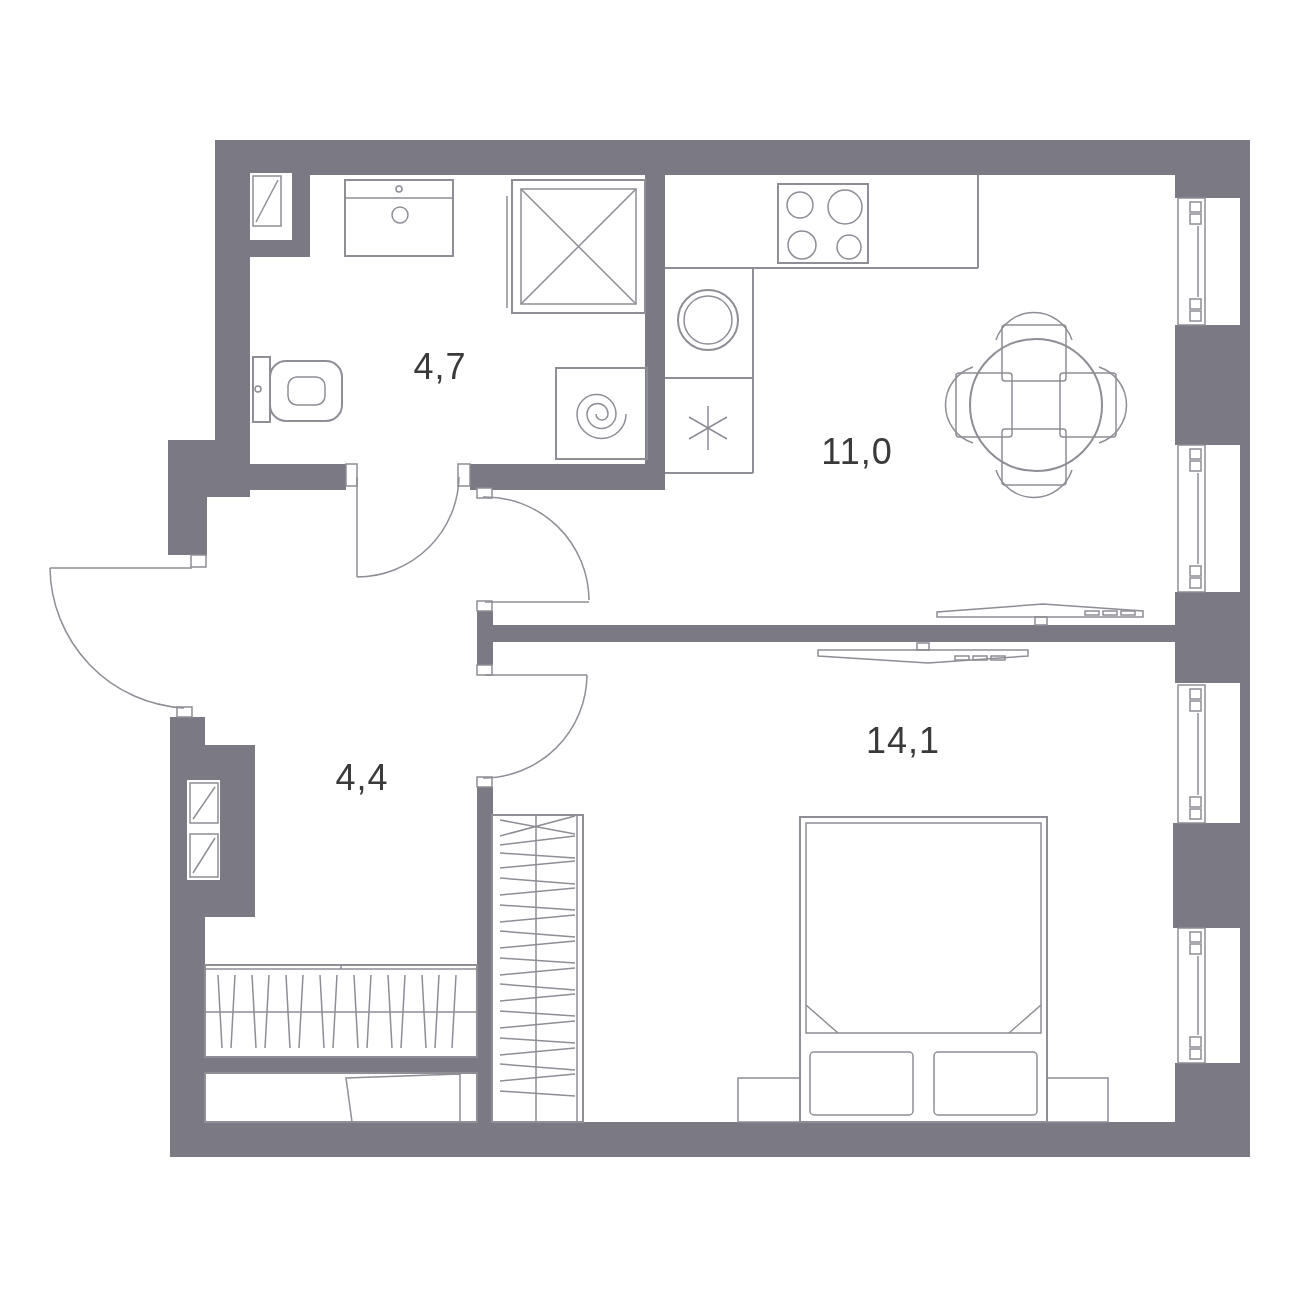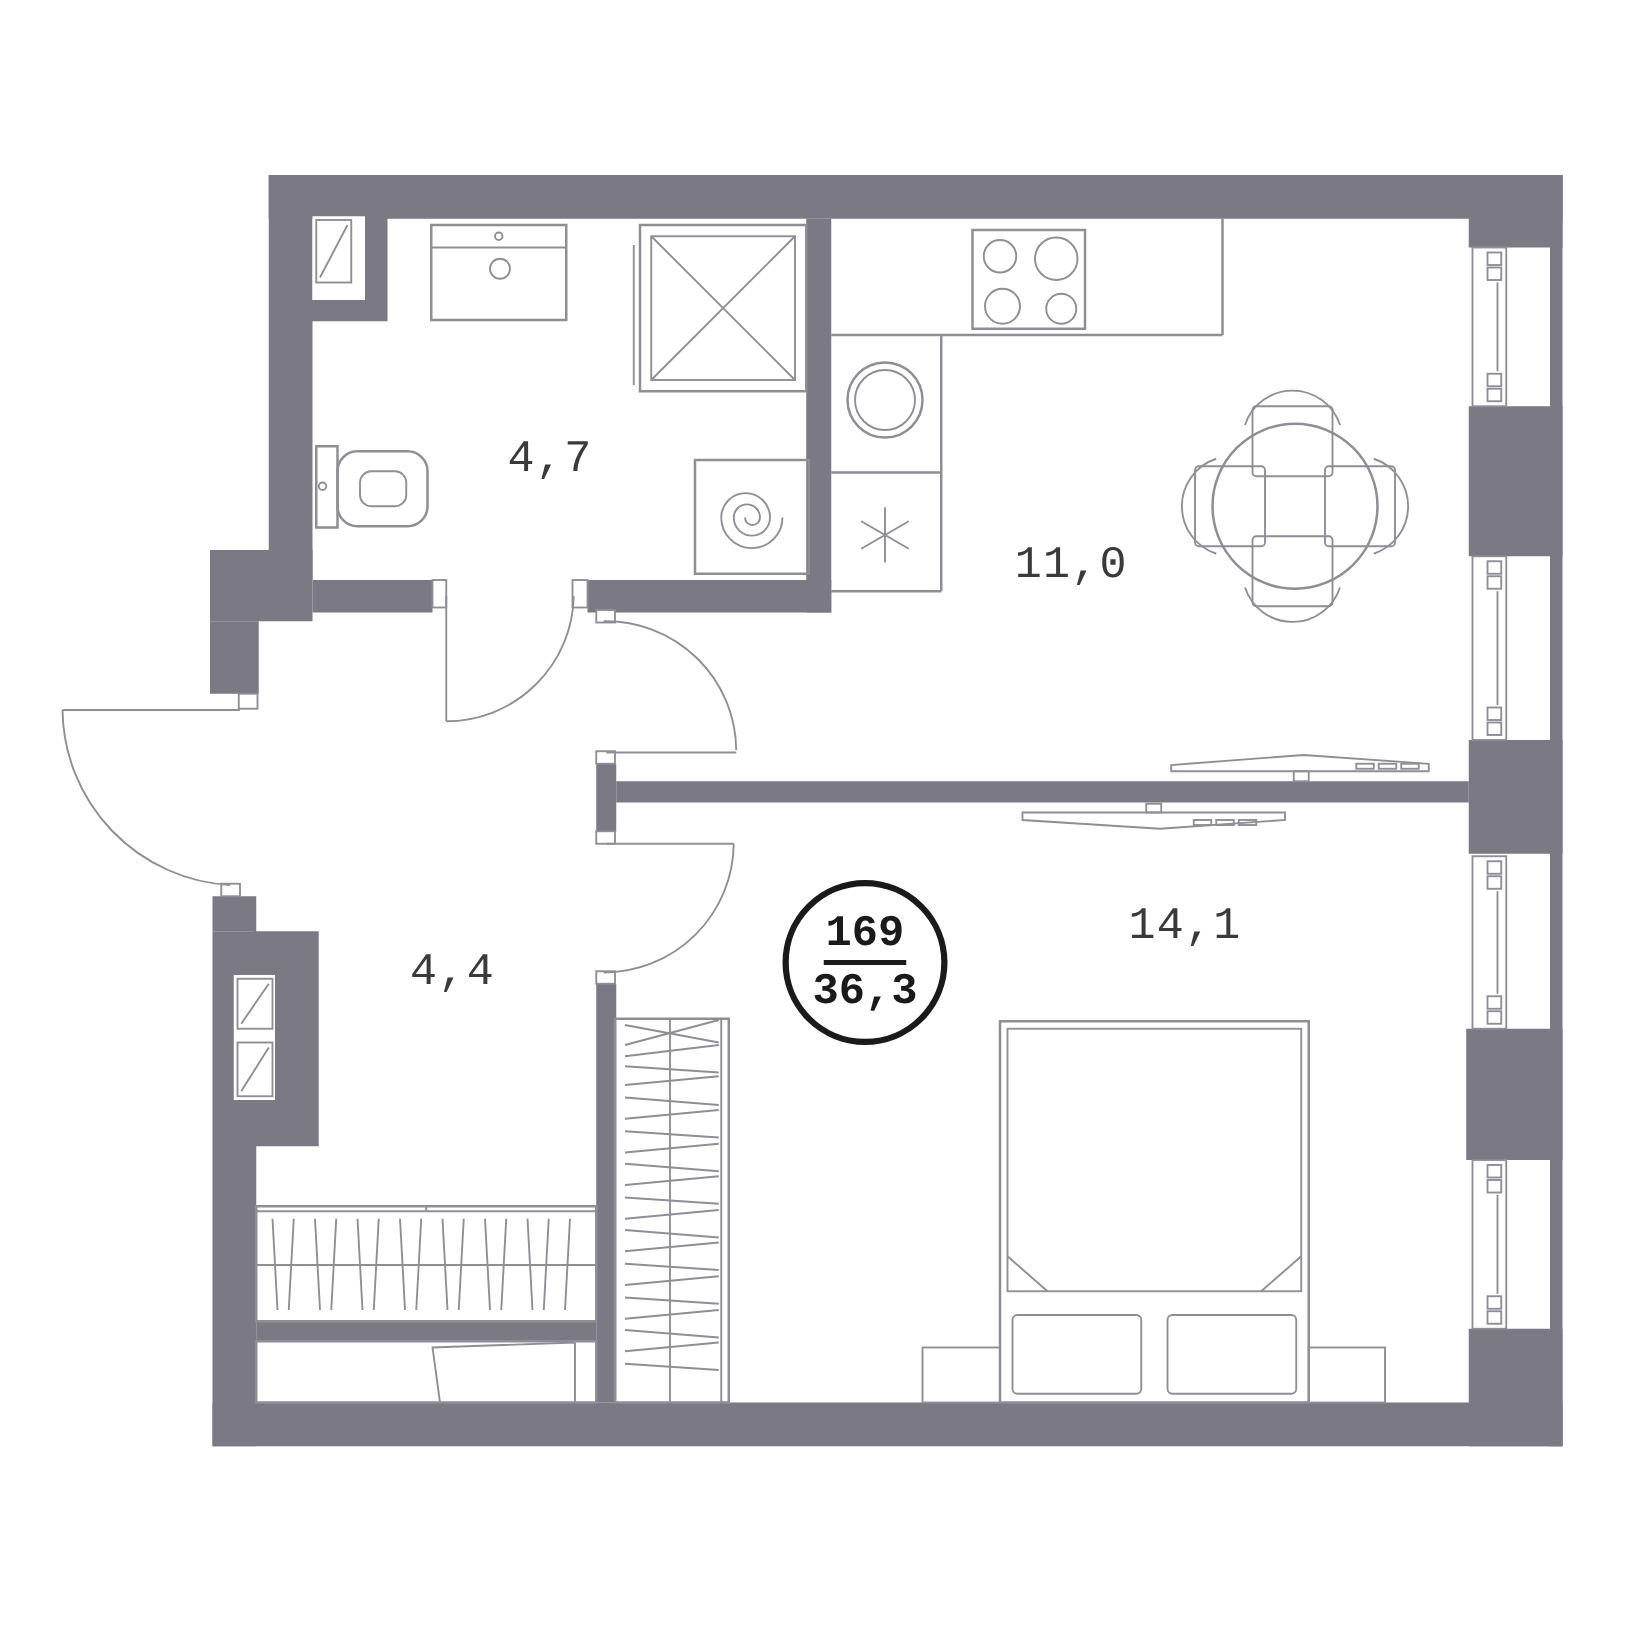--- a/index.html
+++ b/index.html
@@ -5,21 +5,21 @@
   :root{
     --wall:#7b7983;
     --furniture-line:#8f8d95;
     --label-text:#3a3a3a;
     --badge:#1a1a1a;
     --background:#ffffff;
   }
   html,body{margin:0;padding:0;background:var(--background);}
   .plan{
     position:relative;width:1300px;height:1300px;background:var(--background);
-    font-family:Liberation Mono, monospace;overflow:hidden;
+    font-family:Liberation Sans, sans-serif;overflow:hidden;
   }
   .plan svg{position:absolute;left:0;top:0;}
   
   .wall{fill:var(--wall);stroke:none;}
   .w{fill:#fff;stroke:none;}
   .ln{fill:none;stroke:var(--furniture-line);stroke-width:2;}
   .ln15{fill:none;stroke:var(--furniture-line);stroke-width:1.5;}
   .fr{fill:#fff;stroke:var(--furniture-line);stroke-width:1.5;}
   .dot{fill:none;stroke:var(--furniture-line);stroke-width:1.5;}
   
@@ -232,21 +232,16 @@
   <g>
     <rect class="ln" x="205" y="1073" width="272" height="49"></rect>
     <path class="ln15" d="M352,1122 L346,1078 L460,1074 M460,1074 L460,1122"></path>
   </g>
 
 </svg>
 
   <div class="room-label" style="left:440px;top:367px;">4,7</div>
   <div class="room-label" style="left:857px;top:452px;">11,0</div>
   <div class="room-label" style="left:362px;top:778px;">4,4</div>
-  <div class="room-label" style="left:948px;top:741px;">14,1</div>
-
-  <div class="area-badge">
-    <div class="num">169</div>
-    <div class="divider"></div>
-    <div class="num">36,3</div>
-  </div>
+  <div class="room-label" style="left:903px;top:741px;">14,1</div>
+
 
 </div>
 
 </body></html>

